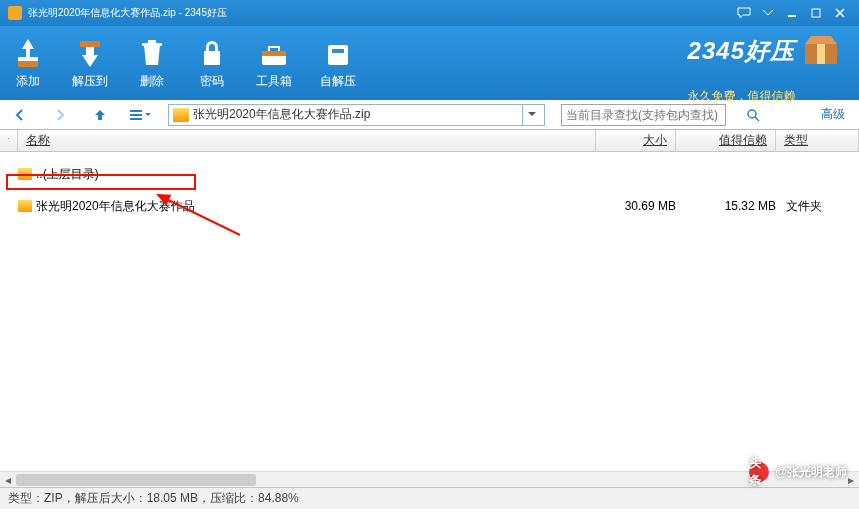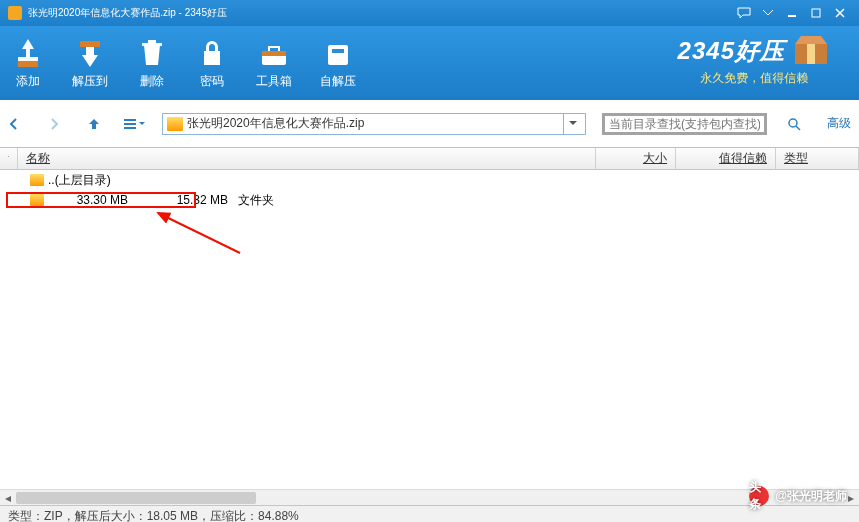--- a/index.html
+++ b/index.html
@@ -5,44 +5,44 @@
 * { margin: 0; padding: 0; box-sizing: border-box; font-family: "Microsoft YaHei", Arial, sans-serif; font-size: 12px; }
 body { width: 859px; height: 522px; background: #fff; position: relative; overflow: hidden; }
 .titlebar { height: 26px; background: linear-gradient(#2b8ed8, #1e7fc9); display: flex; align-items: center; padding: 0 8px; color: #fff; }
 .titlebar .icon { width: 14px; height: 14px; margin-right: 6px; background: #f5a623; border-radius: 2px; }
 .titlebar .title { flex: 1; font-size: 10px; }
 .sysbtn { width: 22px; height: 16px; display: flex; align-items: center; justify-content: center; cursor: pointer; margin-left: 2px; }
 .toolbar { height: 74px; background: linear-gradient(#2e96e2, #1c7cc7); display: flex; align-items: center; padding: 0 12px; position: relative; }
 .tbtn { display: flex; flex-direction: column; align-items: center; margin-right: 28px; color: #fff; cursor: pointer; }
 .tbtn .ticon { width: 32px; height: 32px; margin-bottom: 4px; display: flex; align-items: center; justify-content: center; }
 .tbtn span { font-size: 12px; }
-.brand { position: absolute; right: 28px; top: 8px; text-align: center; color: #fff; }
+.brand { position: absolute; right: 18px; top: 8px; text-align: left; color: #fff; }
 .brand .big { font-size: 24px; font-weight: bold; font-style: italic; letter-spacing: 1px; }
-.brand .small { font-size: 12px; color: #ffe77a; margin-top: 2px; }
-.navbar { height: 48px; background: #fff; border-bottom: 1px solid #a8c4dc; display: flex; align-items: center; padding: 0 2px; gap: 16px; }
+.brand .small { font-size: 12px; color: #ffe77a; margin-top: 20px; }
+.navbar { height: 30px; background: #fff; border-bottom: 1px solid #a8c4dc; display: flex; align-items: center; padding: 0 8px; gap: 16px; }
 .navbtn { width: 24px; height: 22px; display: flex; align-items: center; justify-content: center; cursor: pointer; color: #2b7fc0; border: 1px solid transparent; border-radius: 2px; }
 .path-icon { width: 16px; height: 14px; background: linear-gradient(#fd6,#f90); border-radius: 1px; margin-right: 4px; position: relative; }
 .pathbox { flex: 1; height: 22px; border: 1px solid #8fb6d7; background: #fff; display: flex; align-items: center; padding: 0 4px; font-size: 12px; color: #333; }
 .dropdownbtn { width: 18px; height: 22px; border-left: 1px solid #8fb6d7; display: flex; align-items: center; justify-content: center; cursor: pointer; }
-.searchbox { width: 165px; height: 22px; border: 3px solid #a3a3a3; padding: 0 4px; font-size: 12px; color: #888; }
+.searchbox { width: 165px; height: 22px; border: 1px solid #a3a3a3; padding: 0 4px; font-size: 12px; color: #888; }
 .searchic { width: 22px; height: 22px; display: flex; align-items: center; justify-content: center; cursor: pointer; color: #2b7fc0; }
-.advbtn { color: #2273b8; cursor: pointer; padding: 0 6px; }
+.advbtn { color: #2273b8; cursor: pointer; padding: 0 6px; margin-left: 35px; }
 .header { height: 22px; background: linear-gradient(#fdfdfd,#ececec); border-bottom: 1px solid #c5c5c5; display: flex; align-items: center; color: #333; }
 .hcell { padding: 0 8px; height: 100%; display: flex; align-items: center; border-right: 1px solid #d0d0d0; text-decoration: underline; }
 .listarea { height: 335px; background: #fff; position: relative; overflow: hidden; }
-.row { height: 20px; display: flex; align-items: center; padding: 0 16px; font-size: 12px; }
+.row { height: 20px; display: flex; align-items: center; padding: 0 4px; font-size: 12px; margin-top: 12px; }
 .folder-icon { width: 14px; height: 12px; background: linear-gradient(#fd6,#f90); border-radius: 1px; margin-right: 4px; flex-shrink: 0; }
 .highlight { position: absolute; border: 2px solid #e10; pointer-events: none; }
 .arrow { position: absolute; pointer-events: none; }
 .hsb { position: absolute; bottom: 0; left: 0; right: 0; height: 16px; background: #f0f0f0; border-top: 1px solid #dcdcdc; }
 .hsb .track { position: absolute; left: 16px; right: 16px; height: 100%; }
 .hsb .thumb { position: absolute; left: 0; width: 240px; height: 12px; top: 2px; background: #cdcdcd; border-radius: 2px; }
 .hsb .sbtn { position: absolute; width: 16px; height: 16px; top: 0; display: flex; align-items: center; justify-content: center; color: #666; }
 .statusbar { height: 22px; background: #f1f1f1; border-top: 1px solid #c5c5c5; display: flex; align-items: center; padding: 0 8px; color: #444; font-size: 12px; }
-.watermark { position: absolute; right: 12px; bottom: 16px; display: flex; align-items: center; color: #fff; font-size: 16px; font-weight: 600; text-shadow: 0 0 4px rgba(0,0,0,0.6); }
+.watermark { position: absolute; right: 12px; bottom: 40px; display: flex; align-items: center; color: #fff; font-size: 16px; font-weight: 600; text-shadow: 0 0 4px rgba(0,0,0,0.6); }
 .watermark .wicon { width: 20px; height: 20px; border-radius: 50%; background: #e33; margin-right: 6px; display: flex; align-items: center; justify-content: center; font-size: 11px; }
 </style>
 </head>
 <body>
 
 <div class="titlebar">
   <div class="icon"></div>
   <div class="title">张光明2020年信息化大赛作品.zip - 2345好压</div>
   <div class="sysbtn">
       <svg width="14" height="12" viewBox="0 0 14 12">
@@ -198,21 +198,22 @@
 
 <div class="listarea">
   <div class="row">
     <div style="width:14px"></div>
     <div class="folder-icon"></div>
     <div style="width:578px">..(上层目录)</div>
   </div>
   <div class="row">
     <div style="width:14px"></div>
     <div class="folder-icon"></div>
-    <div style="width:80px;text-align:right">33.30 MB</div>
+    <div style="width:560px">张光明2020年信息化大赛作品</div>
+    <div style="width:80px;text-align:right">30.69 MB</div>
     <div style="width:100px;text-align:right">15.32 MB</div>
     <div style="flex:1;padding-left:10px">文件夹</div>
   </div>
 
   <div class="highlight" style="left:6px;top:22px;width:190px;height:16px"></div>
   <svg class="arrow" style="left:150px;top:38px" width="100" height="50">
       <defs>
         <marker id="ah" markerWidth="8" markerHeight="8" refX="6" refY="3" orient="auto">
           <path d="M0 0L7 3L0 6z" fill="#e10"></path>
         </marker>

